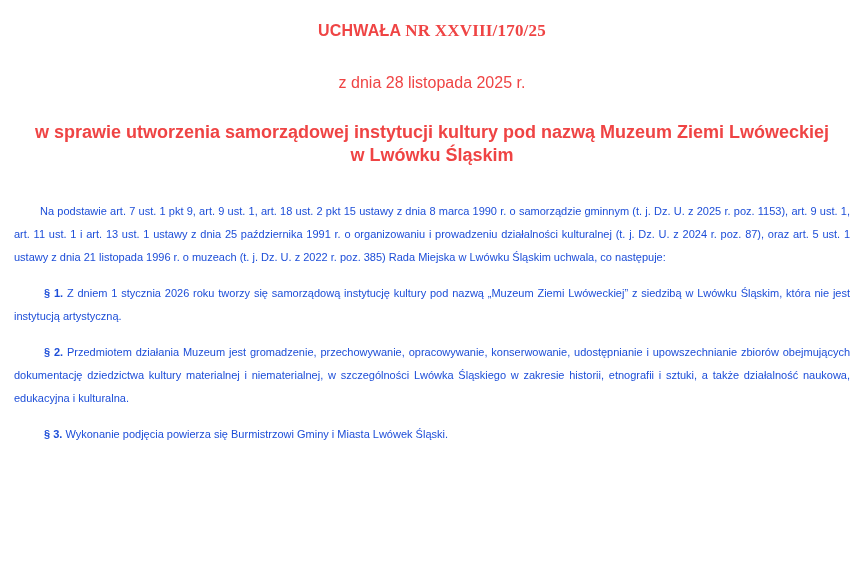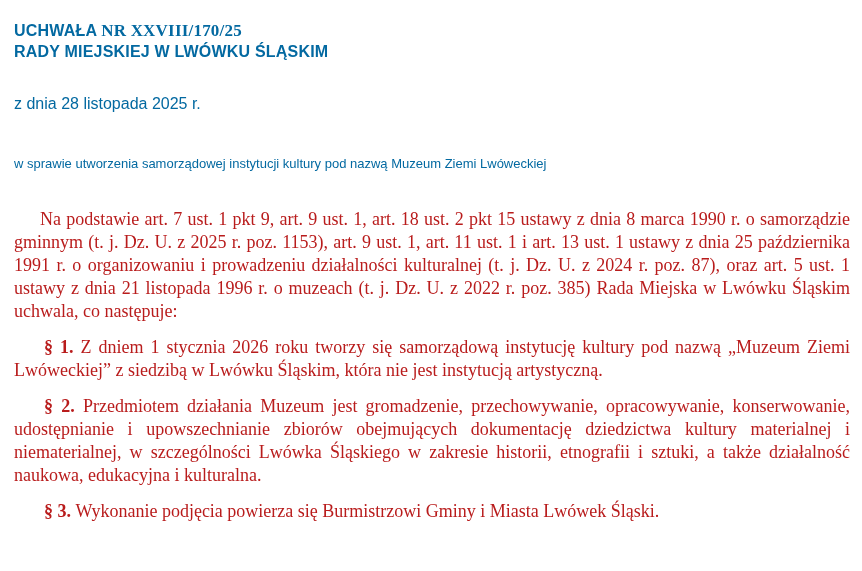--- a/index.html
+++ b/index.html
@@ -11,52 +11,52 @@
   }
   .page {
     width: 862px;
     height: 571px;
     background: #ffffff;
     color: #1a1a1a;
     padding: 20px 12px 0 14px;
   }
   
   .doc-header {
-    text-align: left;
+    text-align: center;
     font-family: "Liberation Sans", sans-serif;
-    color: #0369a1;
+    color: #ef4444;
   }
   .title-line {
     font-weight: bold;
     font-size: 16px;
     line-height: 21px;
     letter-spacing: 0.2px;
   }
   .title-number {
     font-family: "Liberation Serif", serif;
     font-weight: bold;
     font-size: 17px;
   }
   .date-line {
     margin-top: 32px;
     font-weight: normal;
     font-size: 16px;
     line-height: 20px;
   }
   .subject-block {
-    margin-top: 38px;
-    font-weight: normal;
-    font-size: 13px;
+    margin-top: 28px;
+    font-weight: bold;
+    font-size: 18px;
     line-height: 23px;
   }
   
   .doc-body {
-    font-family: Liberation Serif, serif;
-    font-size: 18px;
-    color: #b91c1c;
+    font-family: Liberation Sans, sans-serif;
+    font-size: 11px;
+    color: #1d4ed8;
   }
   .preamble {
     margin-top: 33px;
     line-height: 23px;
     text-align: justify;
     text-indent: 26px;
   }
   .section {
     margin-top: 13px;
     line-height: 23px;
@@ -70,26 +70,26 @@
 </head>
 <body>
 
 <div class="page">
 
   <div class="doc-header">
     <div class="title-line">
       <span>UCHWAŁA</span>
       <span class="title-number">NR XXVIII/170/25</span>
     </div>
-    <div class="title-line">RADY MIEJSKIEJ W LWÓWKU ŚLĄSKIM</div>
 
     <div class="date-line">z dnia 28 listopada 2025 r.</div>
 
     <div class="subject-block">
       <div>w sprawie utworzenia samorządowej instytucji kultury pod nazwą Muzeum Ziemi Lwóweckiej</div>
+      <div>w Lwówku Śląskim</div>
     </div>
   </div>
 
   <div class="doc-body">
 
     <p class="preamble">Na podstawie art. 7 ust. 1 pkt 9, art. 9 ust. 1, art. 18 ust. 2 pkt 15 ustawy z dnia 8 marca 1990 r. o samorządzie gminnym (t. j. Dz. U. z 2025 r. poz. 1153), art. 9 ust. 1, art. 11 ust. 1 i art. 13 ust. 1 ustawy z dnia 25 października 1991 r. o organizowaniu i prowadzeniu działalności kulturalnej (t. j. Dz. U. z 2024 r. poz. 87), oraz art. 5 ust. 1 ustawy z dnia 21 listopada 1996 r. o muzeach (t. j. Dz. U. z 2022 r. poz. 385) Rada Miejska w Lwówku Śląskim uchwala, co następuje:</p>
 
     <p class="section">
       <span class="section-label">§ 1. </span>
       <span>Z dniem 1 stycznia 2026 roku tworzy się samorządową instytucję kultury pod nazwą „Muzeum Ziemi Lwóweckiej” z siedzibą w Lwówku Śląskim, która nie jest instytucją artystyczną.</span>

